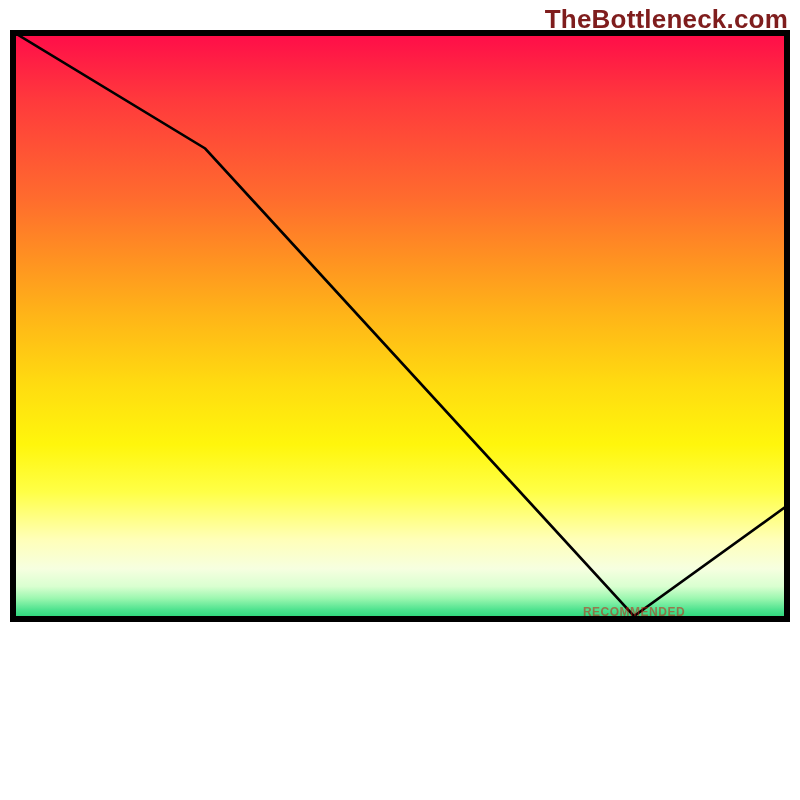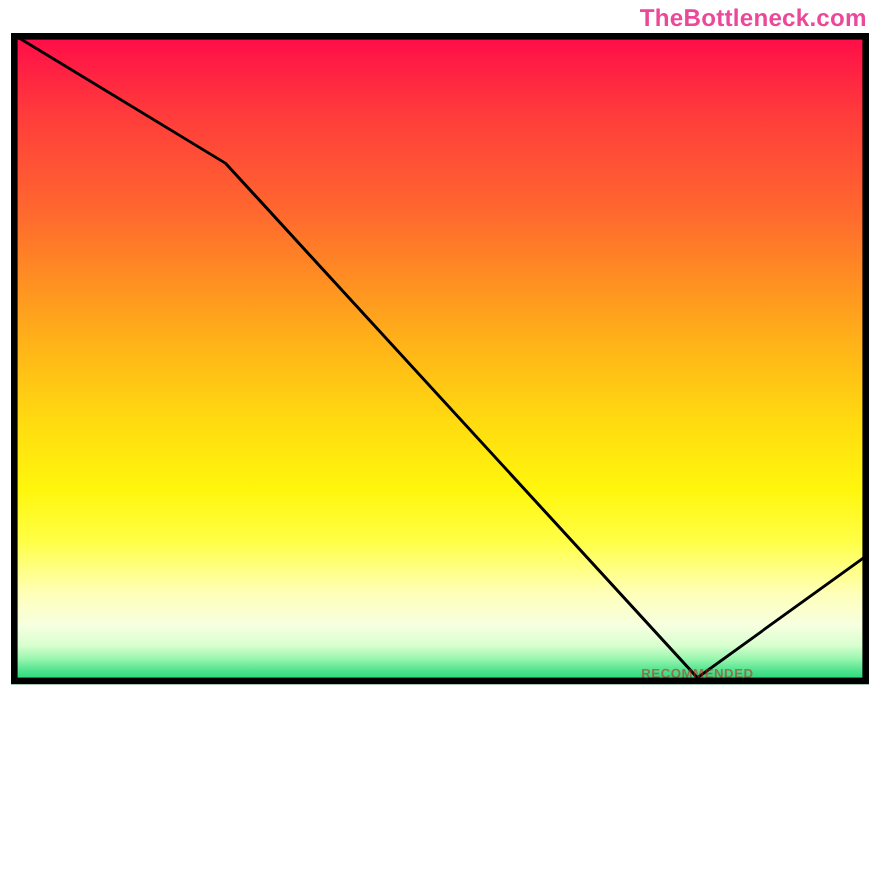--- a/index.html
+++ b/index.html
@@ -12,23 +12,23 @@
   }
   .container {
     position: relative;
     width: 800px;
     height: 800px;
   }
   .watermark {
     position: absolute;
     top: 4px;
     right: 12px;
-    font-size: 22px;
+    font-size: 26px;
     font-weight: bold;
-    color: #ec4899;
+    color: #7f1d1d;
     letter-spacing: 0.2px;
   }
   .plot {
     position: absolute;
     left: 10px;
     top: 30px;
     width: 780px;
     height: 592px;
   }
   .gradient {

